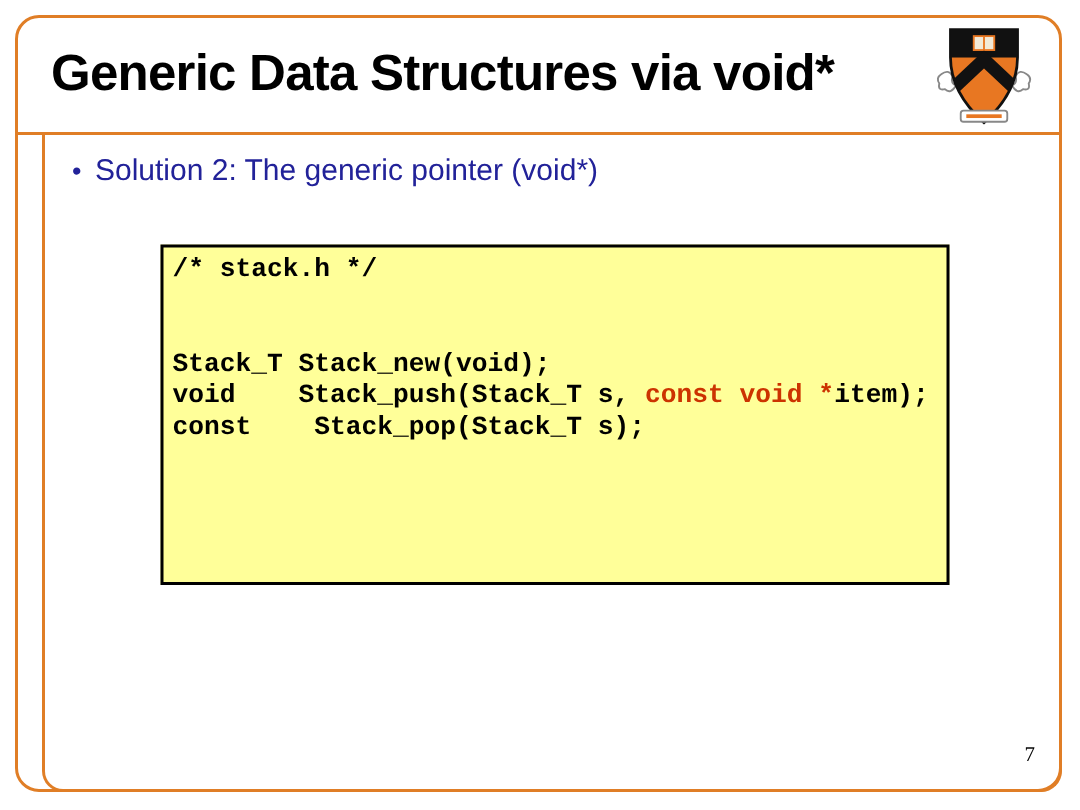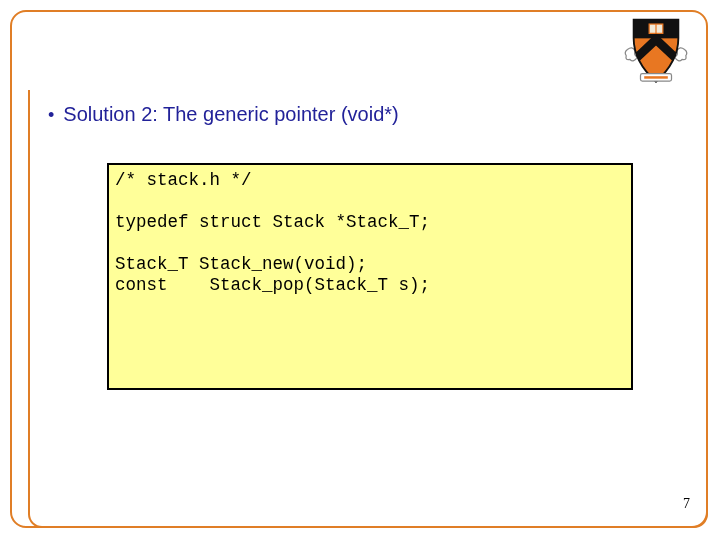--- a/index.html
+++ b/index.html
@@ -77,21 +77,21 @@
   
   .code-box {
     position: absolute;
     left: 77px; top: 73px;           
     width: 526px; height: 227px;
     box-sizing: border-box;
     background: #FFFF99;
     border: 2px solid #000000;
     padding: 5px 0 0 6px;
     font-family: "Liberation Mono", "DejaVu Sans Mono", monospace;
-    font-weight: normal;
+    font-weight: bold;
     font-size: 17.5px;
     color: #000000;
   }
   .code-line {
     height: 21px;
     line-height: 21px;
     white-space: pre;
   }
   .code-line .red { color: #CC3300; }
   .page-number {
@@ -107,20 +107,23 @@
     width: 64px; height: 72px;
   }
 </style>
 </head>
 <body>
 
 <div class="slide">
 
   <div class="outer-frame"></div>
 
+  <div class="title-bar">
+    <h1 class="slide-title">Generic Data Structures via void*</h1>
+  </div>
 
   <svg class="crest" viewBox="0 0 100 116" xmlns="http://www.w3.org/2000/svg" aria-hidden="true">
     <defs>
       <clipPath id="shieldClip">
         <path d="M14,6 H86 V36 C86,66 70,88 50,106 C30,88 14,66 14,36 Z"></path>
       </clipPath>
     </defs>
 
     <g>
       <path d="M4,54 q8,-6 12,2 q-2,8 4,10 q-6,10 -12,4 q-8,2 -6,-6 q-4,-6 2,-10 Z" fill="#ffffff" stroke="#888888" stroke-width="2"></path>
@@ -145,23 +148,23 @@
   <div class="content-box">
 
     <div class="bullet-row">
       <span class="bullet-dot">•</span>
       <span class="bullet-text">Solution 2: The generic pointer (void*)</span>
     </div>
 
     <div class="code-box">
       <div class="code-line"><span>/* stack.h */</span></div>
       <div class="code-line"><span></span></div>
-      <div class="code-line"><span>typedef struct Stack *Stack_T;</span></div>
       <div class="code-line"><span></span></div>
       <div class="code-line"><span>Stack_T Stack_new(void);</span></div>
+      <div class="code-line"><span>void    Stack_push(Stack_T s, </span><span class="red">const void *</span><span>item);</span></div>
       <div class="code-line"><span>const    Stack_pop(Stack_T s);</span></div>
     </div>
 
     <div class="page-number">7</div>
 
   </div>
 
 </div>
 
 </body></html>

